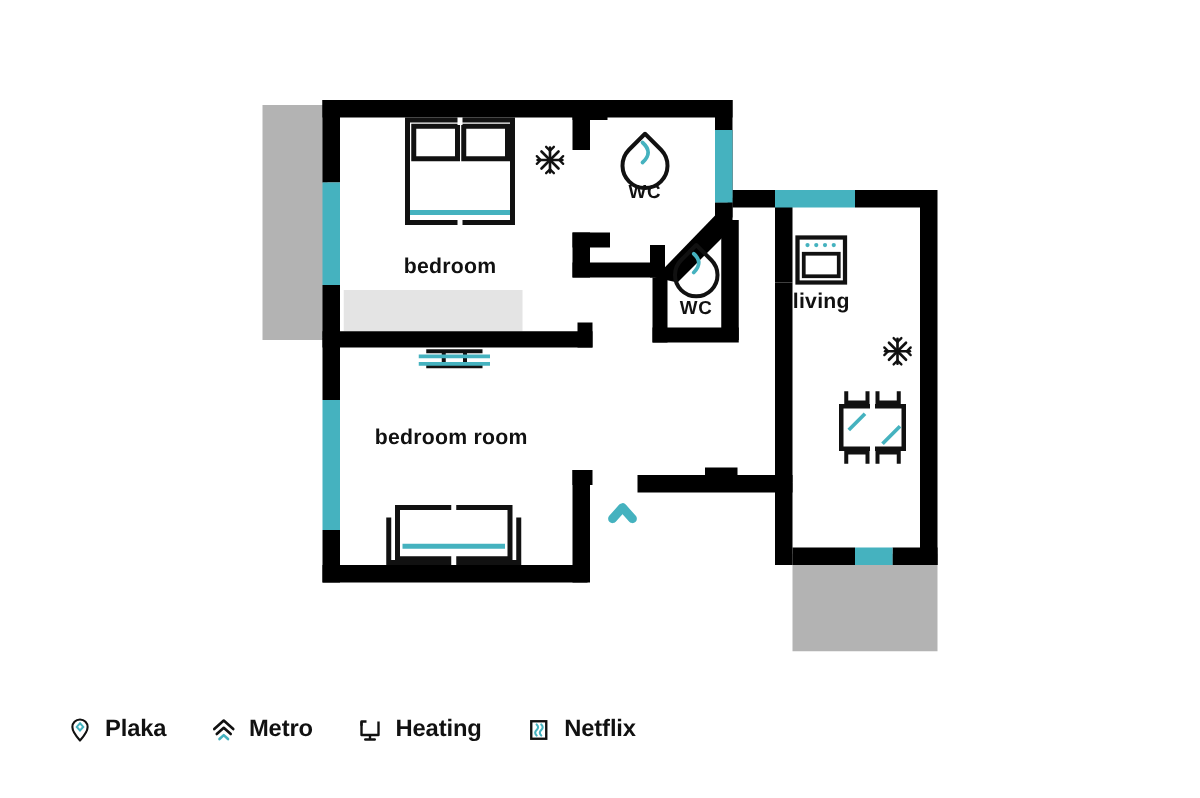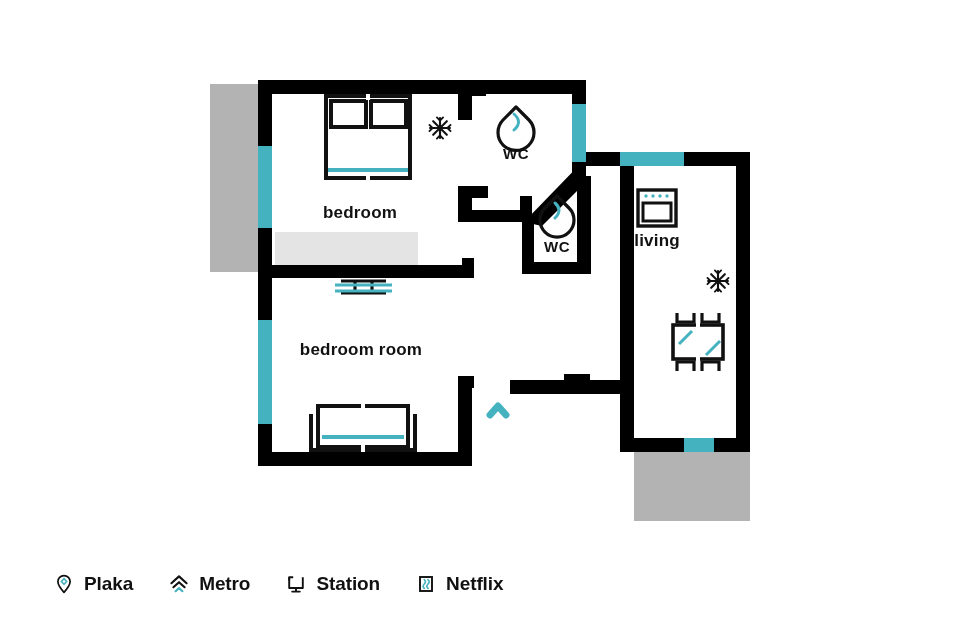--- a/index.html
+++ b/index.html
@@ -278,21 +278,21 @@
 
     <div class="legend-item">
       <span class="lg-icon">
         <svg width="22" height="22" viewBox="0 0 22 22">
           <path d="M17.8 4.2 L17.8 15 L4.2 15 L4.2 4.2" fill="none" stroke="#111" stroke-width="1.9" stroke-linejoin="round"></path>
           <path d="M4.2 7.6 L4.2 4.2 L8.2 4.2" fill="none" stroke="#111" stroke-width="1.9" stroke-linejoin="round"></path>
           <line x1="11" y1="15.2" x2="11" y2="18.4" stroke="#111" stroke-width="1.9"></line>
           <line x1="7.2" y1="18.6" x2="14.8" y2="18.6" stroke="#111" stroke-width="1.9" stroke-linecap="round"></line>
         </svg>
       </span>
-      <span class="lg-label">Station</span>
+      <span class="lg-label">Heating</span>
     </div>
 
     <div class="legend-item">
       <span class="lg-icon">
         <svg width="22" height="22" viewBox="0 0 22 22">
           <rect x="5" y="4" width="12" height="14" fill="none" stroke="#111" stroke-width="1.9"></rect>
           <path d="M9.3 6.6 Q11.6 8.8 9.3 11 Q7 13.2 9.3 15.4" fill="none" stroke="#45b2bf" stroke-width="1.7" stroke-linecap="round"></path>
           <path d="M13.0 6.6 Q15.3 8.8 13.0 11 Q10.7 13.2 13.0 15.4" fill="none" stroke="#45b2bf" stroke-width="1.7" stroke-linecap="round"></path>
         </svg>
       </span>

